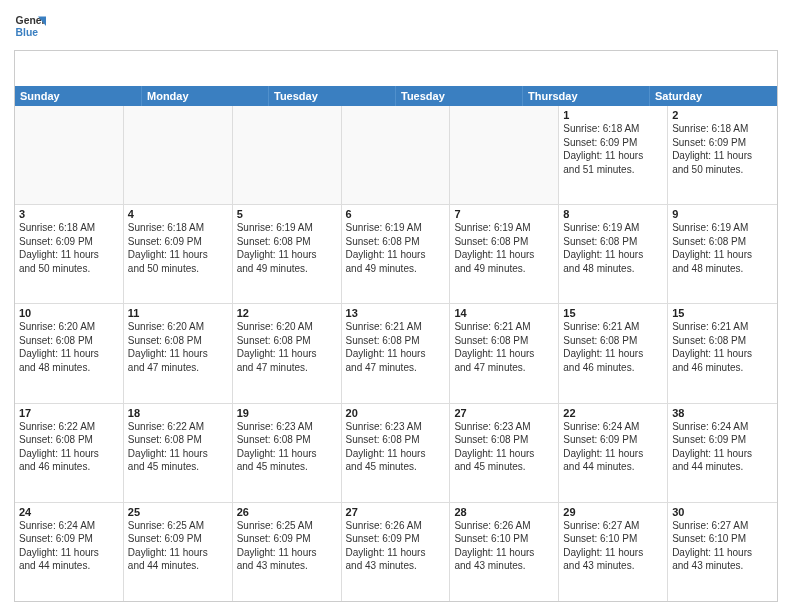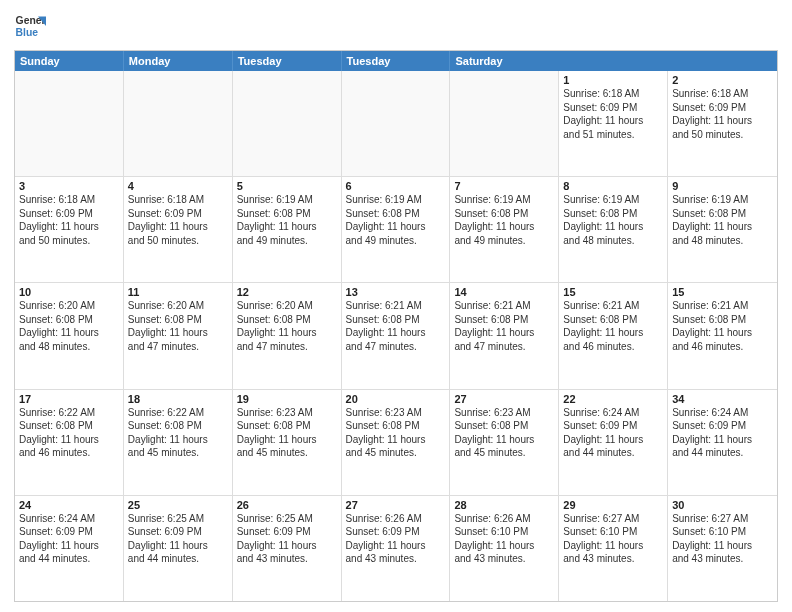--- a/index.html
+++ b/index.html
@@ -46,22 +46,23 @@
       color: #444;
     }
     .calendar {
       flex: 1;
       display: flex;
       flex-direction: column;
       border: 1px solid #ccc;
     }
     .cal-header-row {
       display: grid;
-      grid-template-columns: repeat(7, 1fr);
+      grid-template-columns: repeat(6, 1fr);
       background: #3a7fc1;
+      margin-top: 35px;
     }
     .cal-header-cell {
       color: #fff;
       font-size: 11px;
       font-weight: bold;
       padding: 4px 5px;
       border-right: 1px solid #5090cc;
       text-align: left;
     }
     .cal-header-cell:last-child { border-right: none; }
@@ -117,20 +118,21 @@
       <div class="month-title"></div>
       <div class="subtitle"></div>
     </div>
   </div>
   <div class="calendar">
     <div class="cal-header-row">
     <div class="cal-header-cell">Sunday</div>
         <div class="cal-header-cell">Monday</div>
         <div class="cal-header-cell">Tuesday</div>
         <div class="cal-header-cell">Tuesday</div>
+        <div class="cal-header-cell">Thursday</div>
         <div class="cal-header-cell">Saturday</div>
       </div>
     <div class="cal-body">
     <div class="cal-row">
           <div class="cal-cell empty"></div>
           <div class="cal-cell empty"></div>
           <div class="cal-cell empty"></div>
           <div class="cal-cell empty"></div>
           <div class="cal-cell empty"></div>
           <div class="cal-cell">
@@ -221,21 +223,21 @@
           </div>
           <div class="cal-cell">
             <span class="day-num">27</span>
             <div class="day-info">Sunrise: 6:23 AM<br>Sunset: 6:08 PM<br>Daylight: 11 hours<br>and 45 minutes.</div>
           </div>
           <div class="cal-cell">
             <span class="day-num">22</span>
             <div class="day-info">Sunrise: 6:24 AM<br>Sunset: 6:09 PM<br>Daylight: 11 hours<br>and 44 minutes.</div>
           </div>
           <div class="cal-cell">
-            <span class="day-num">34</span>
+            <span class="day-num">38</span>
             <div class="day-info">Sunrise: 6:24 AM<br>Sunset: 6:09 PM<br>Daylight: 11 hours<br>and 44 minutes.</div>
           </div>
         </div>
         <div class="cal-row">
           <div class="cal-cell">
             <span class="day-num">24</span>
             <div class="day-info">Sunrise: 6:24 AM<br>Sunset: 6:09 PM<br>Daylight: 11 hours<br>and 44 minutes.</div>
           </div>
           <div class="cal-cell">
             <span class="day-num">25</span>

